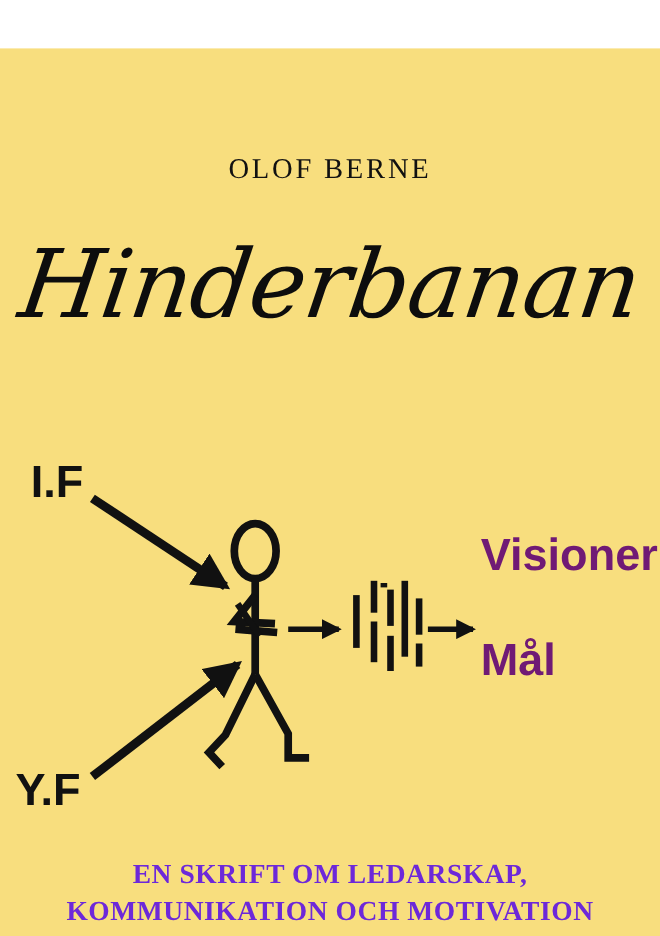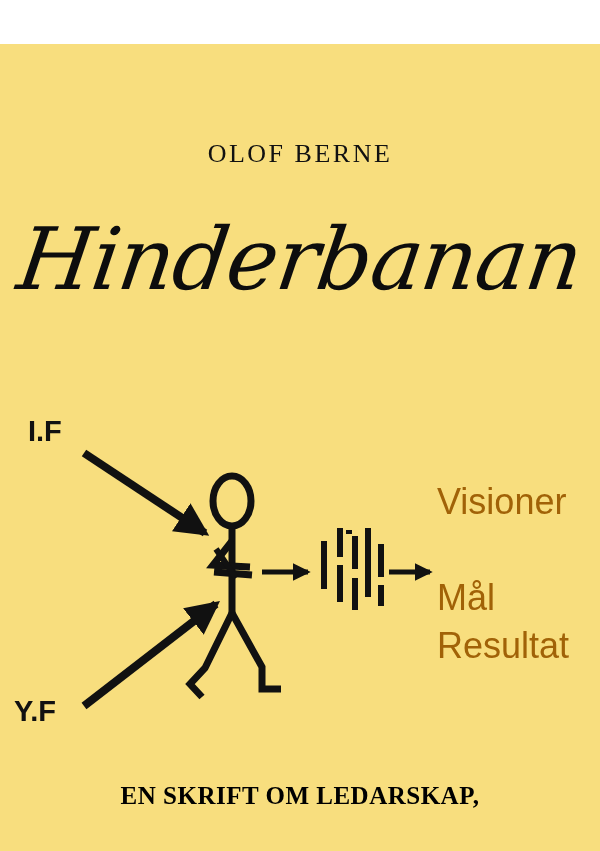--- a/index.html
+++ b/index.html
@@ -52,52 +52,52 @@
     top: 0;
     left: 0;
     width: 600px;
     height: 851px;
   }
   
   .side-label {
     position: absolute;
     font-family: "Liberation Sans", sans-serif;
     font-weight: bold;
-    font-size: 29px;
+    font-size: 41px;
     color: #111111;
     white-space: nowrap;
     text-align: center;
   }
   #label-if { left: 28px; top: 371px; }
   #label-yf { left: 14px; top: 651px; }
   .right-label {
     position: absolute;
     left: 437px;
     font-family: "Liberation Sans", sans-serif;
-    font-weight: normal;
-    font-size: 36px;
-    color: #a16207;
+    font-weight: bold;
+    font-size: 41px;
+    color: #701a75;
     white-space: nowrap;
   }
   #label-visioner { top: 437px; }
   #label-mal      { top: 533px; }
   #label-resultat { top: 581px; }
   
   #subtitle {
     position: absolute;
     top: 735px;
     left: 0;
     width: 100%;
     text-align: center;
     font-family: "Liberation Serif", serif;
     font-weight: bold;
     font-size: 25px;
     line-height: 1.32;
     letter-spacing: 0.5px;
-    color: #000000;
+    color: #6d28d9;
   }
   #subtitle .line { display: block; }
 </style>
 </head>
 <body>
 
 <div id="cover" style="background: rgb(248, 222, 126);">
 
   <div id="author">OLOF BERNE</div>
 
@@ -164,19 +164,19 @@
   </svg>
 
   <div class="side-label" id="label-if">I.F</div>
 
   <div class="side-label" id="label-yf">Y.F</div>
 
   <div class="right-label" id="label-visioner">Visioner</div>
 
   <div class="right-label" id="label-mal">Mål</div>
 
-  <div class="right-label" id="label-resultat">Resultat</div>
 
   <div id="subtitle">
     <span class="line">EN SKRIFT OM LEDARSKAP,</span>
+    <span class="line">KOMMUNIKATION OCH MOTIVATION</span>
   </div>
 
 </div>
 
 </body></html>

